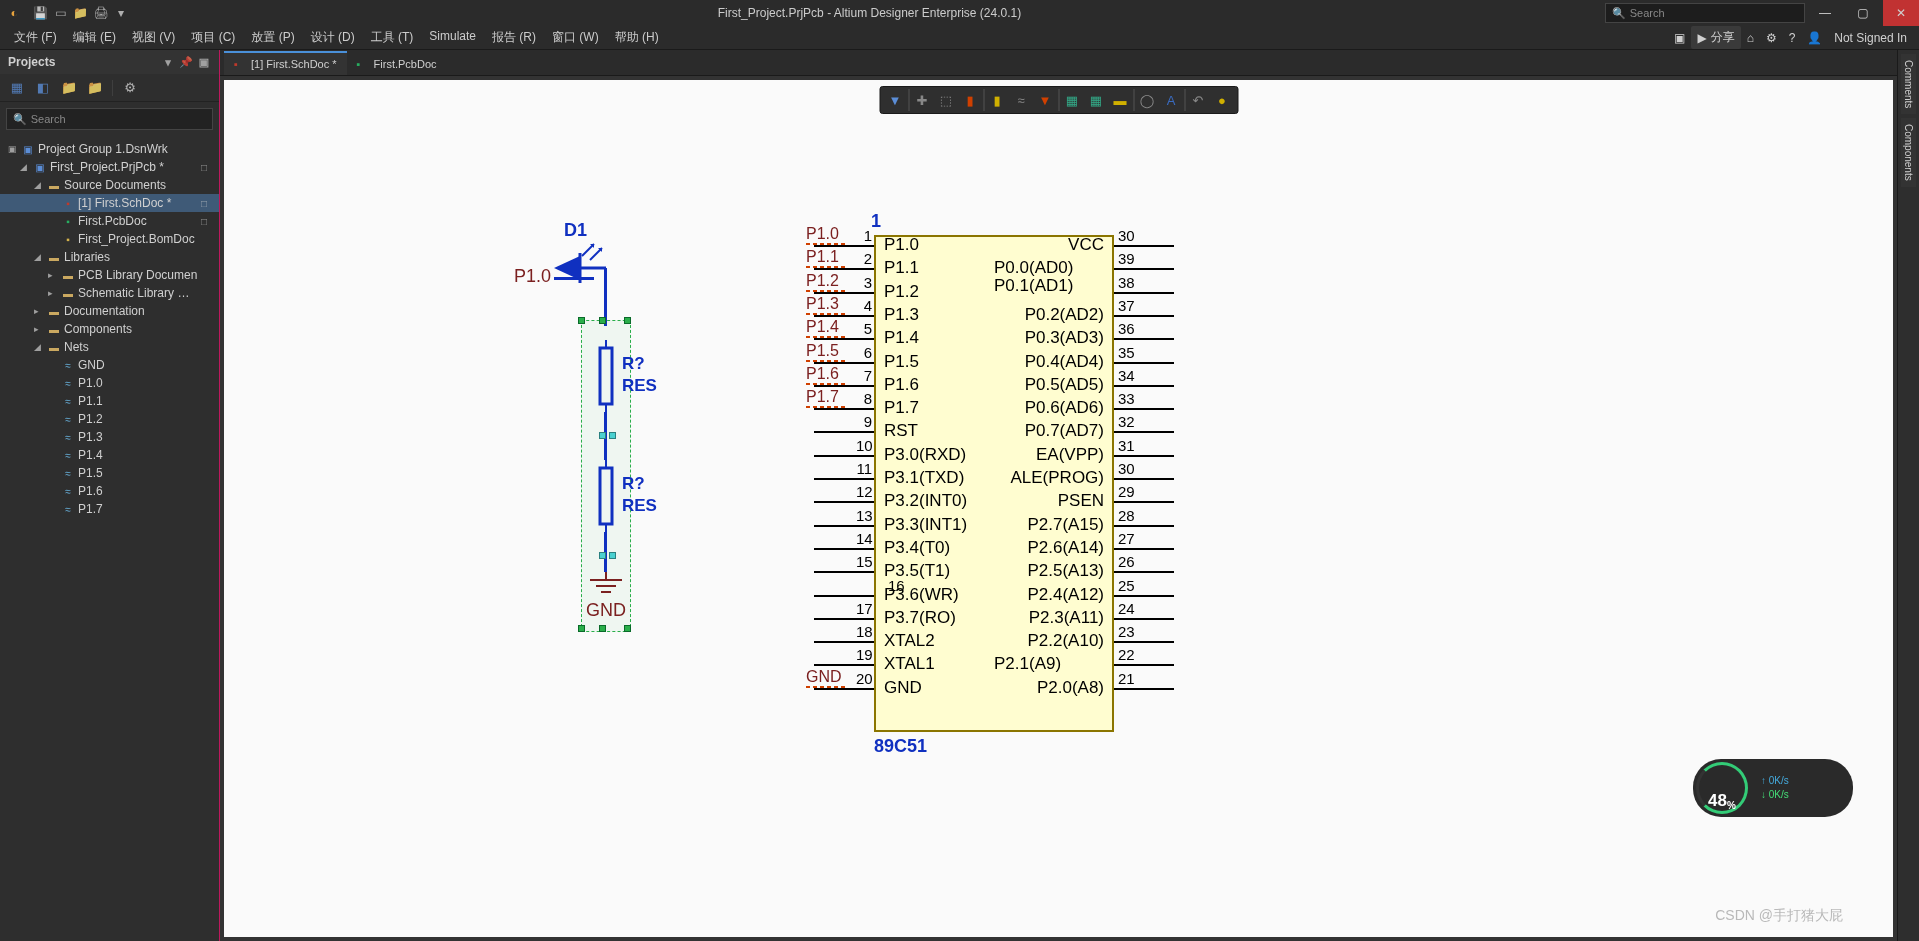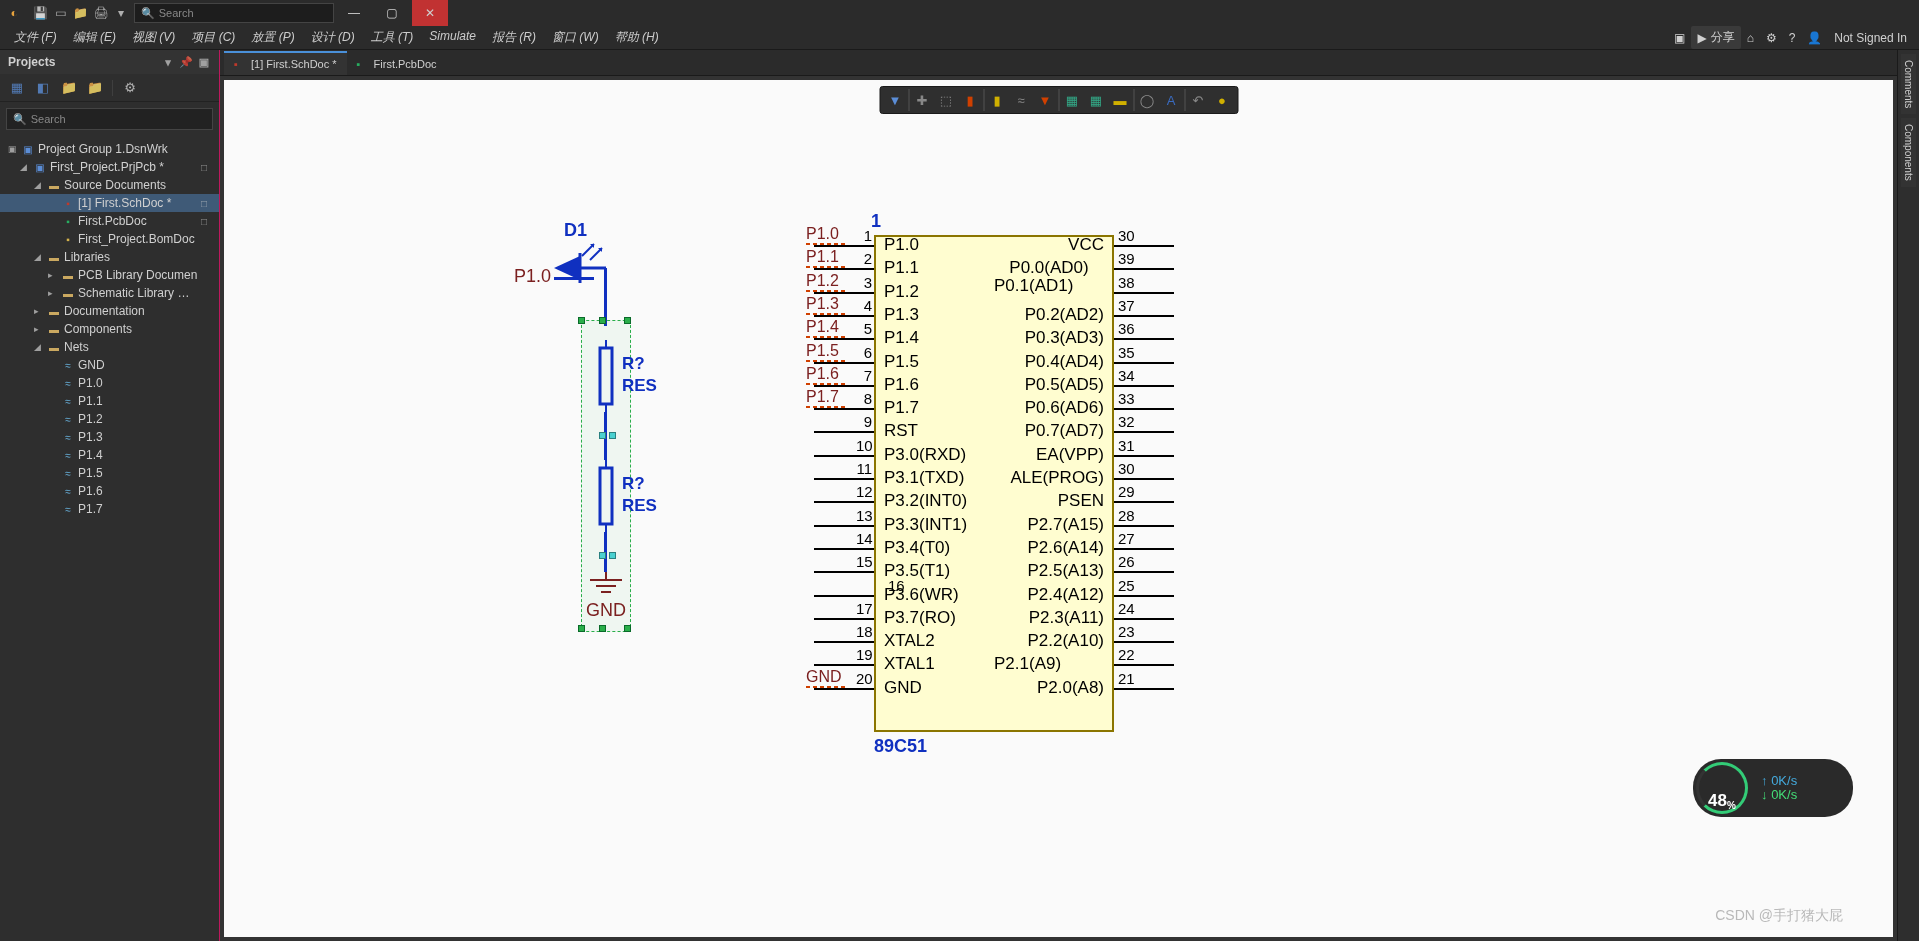--- a/index.html
+++ b/index.html
@@ -76,48 +76,49 @@
   .sel-box { position:absolute; border:1px dashed #2aae4a; background:rgba(42,174,74,.05); }
   .handle { position:absolute; width:7px; height:7px; background:#2aae4a; border:1px solid #0a6a2a; }
   
   
   .right-strip { width:22px; background:#2e2e2e; border-left:1px solid #1a1a1a; display:flex; flex-direction:column; align-items:center; padding-top:4px; gap:4px; }
   .vtab { writing-mode:vertical-rl; font-size:10px; padding:6px 2px; cursor:pointer; background:#333; }
   
   
   .perf-widget { position:absolute; right:40px; bottom:120px; width:160px; height:58px; background:#2a2a2a; border-radius:28px 28px 28px 28px; display:flex; align-items:center; color:#fff; font-size:11px; overflow:hidden; }
   .perf-circle { width:52px; height:52px; border-radius:50%; border:3px solid #3c7; border-left-color:#333; margin:3px; display:flex; align-items:flex-end; justify-content:center; font-size:17px; font-weight:bold; }
-  .perf-stats { flex:1; padding:0 10px; font-size:13px; line-height:14px; color:#aaa; }
+  .perf-stats { flex:1; padding:0 10px; font-size:10px; line-height:14px; color:#aaa; }
   .watermark { position:absolute; right:50px; bottom:12px; font-size:14px; color:rgba(120,120,120,.5); font-family:sans-serif; }
 </style>
 </head>
 <body>
 
 <div class="titlebar">
   <span class="app-icon">◐</span>
   <div class="qat">
     <span>💾</span>
     <span>▭</span>
     <span>📁</span>
     <span>🖨</span>
     <span>▾</span>
   </div>
+  <div class="title-text">First_Project.PrjPcb - Altium Designer Enterprise (24.0.1)</div>
   <div class="right">
     <div class="search-box">
       <span>🔍</span>
       <span>Search</span>
     </div>
     <div class="win-btn">—</div>
     <div class="win-btn">▢</div>
     <div class="win-btn close">✕</div>
   </div>
 </div>
 
 <div class="menubar">
-  <div id="menus" style="display: flex; font-style: italic;">
+  <div id="menus" style="display: flex;">
       <div class="menu-item">文件 (F)</div>
       <div class="menu-item">编辑 (E)</div>
       <div class="menu-item">视图 (V)</div>
       <div class="menu-item">项目 (C)</div>
       <div class="menu-item">放置 (P)</div>
       <div class="menu-item">设计 (D)</div>
       <div class="menu-item">工具 (T)</div>
       <div class="menu-item">Simulate</div>
       <div class="menu-item">报告 (R)</div>
       <div class="menu-item">窗口 (W)</div>
@@ -447,21 +448,21 @@
           <div class="ic-pin-line" style="left:590px;top:607.7px;width:60px"></div>
           <div class="ic-pin-num" style="left:632px;top:589.7px;text-align:center;width:16px">20</div>
           <div class="ic-pin-name" style="left:660px;top:597.7px">GND</div>
           <div class="net-label" style="left:582px;top:587.7px;font-size:16px">GND</div>
           <div class="err-line full" style="left:582px;top:605.7px;width:42px"></div>
           <div class="ic-pin-line" style="left:890px;top:165px;width:60px"></div>
           <div class="ic-pin-num" style="left:894px;top:147px">30</div>
           <div class="ic-pin-name" style="right:815px;top:155px;left:auto;text-align:right;width:110px;position:absolute;left:770px">VCC</div>
           <div class="ic-pin-line" style="left:890px;top:188.3px;width:60px"></div>
           <div class="ic-pin-num" style="left:894px;top:170.3px">39</div>
-          <div class="ic-pin-name" style="right:771px;top:178.3px;left:auto;text-align:center;width:110px;position:absolute;left:770px">P0.0(AD0)</div>
+          <div class="ic-pin-name" style="right:771px;top:178.3px;left:auto;text-align:left;width:110px;position:absolute;left:770px">P0.0(AD0)</div>
           <div class="ic-pin-line" style="left:890px;top:211.6px;width:60px"></div>
           <div class="ic-pin-num" style="left:894px;top:193.6px">38</div>
           <div class="ic-pin-name" style="right:815px;top:196px;left:auto;text-align:left;width:110px;position:absolute;left:770px">P0.1(AD1)</div>
           <div class="ic-pin-line" style="left:890px;top:234.9px;width:60px"></div>
           <div class="ic-pin-num" style="left:894px;top:216.9px">37</div>
           <div class="ic-pin-name" style="right:815px;top:224.9px;left:auto;text-align:right;width:110px;position:absolute;left:770px">P0.2(AD2)</div>
           <div class="ic-pin-line" style="left:890px;top:258.2px;width:60px"></div>
           <div class="ic-pin-num" style="left:894px;top:240.2px">36</div>
           <div class="ic-pin-name" style="right:815px;top:248.2px;left:auto;text-align:right;width:110px;position:absolute;left:770px">P0.3(AD3)</div>
           <div class="ic-pin-line" style="left:890px;top:281.5px;width:60px"></div>

